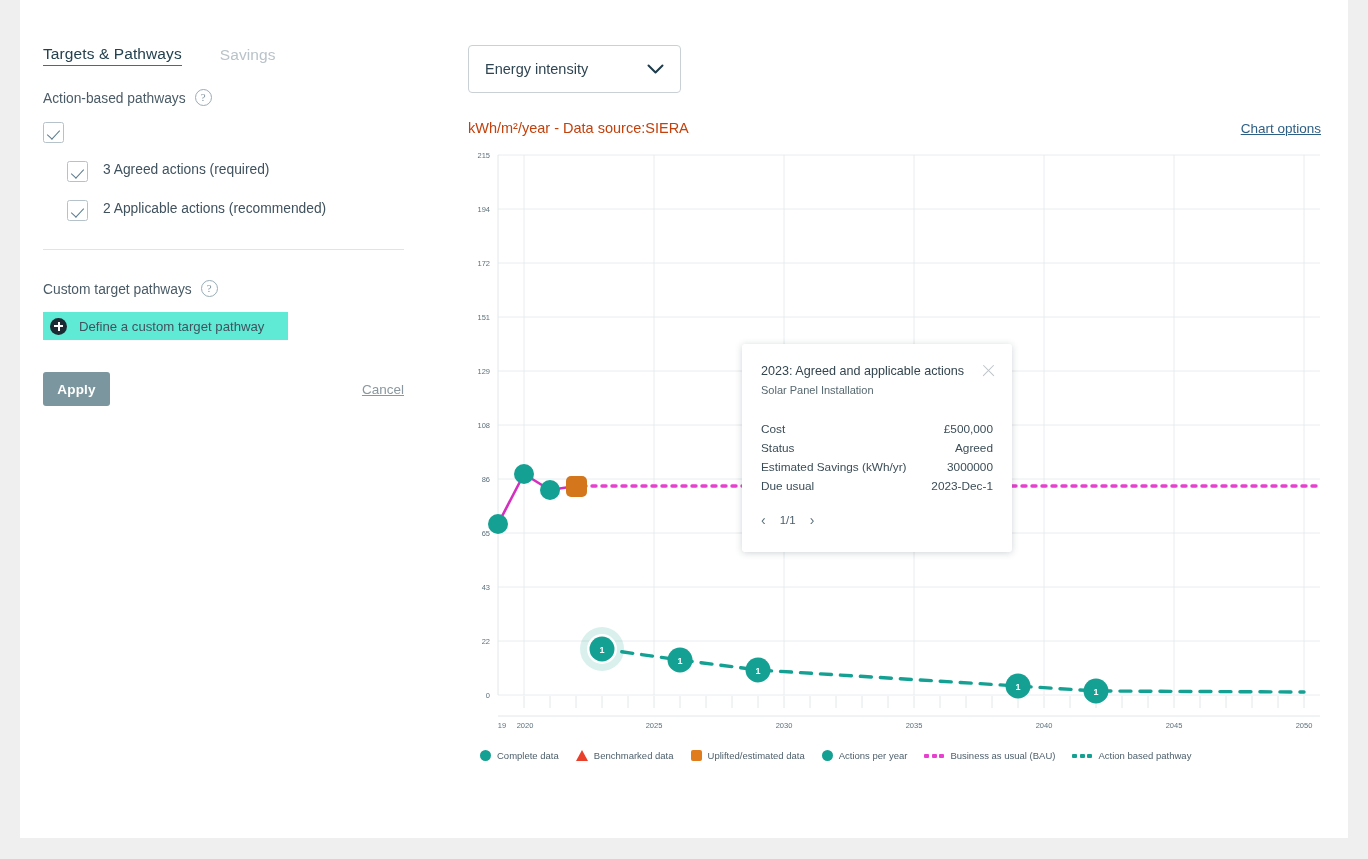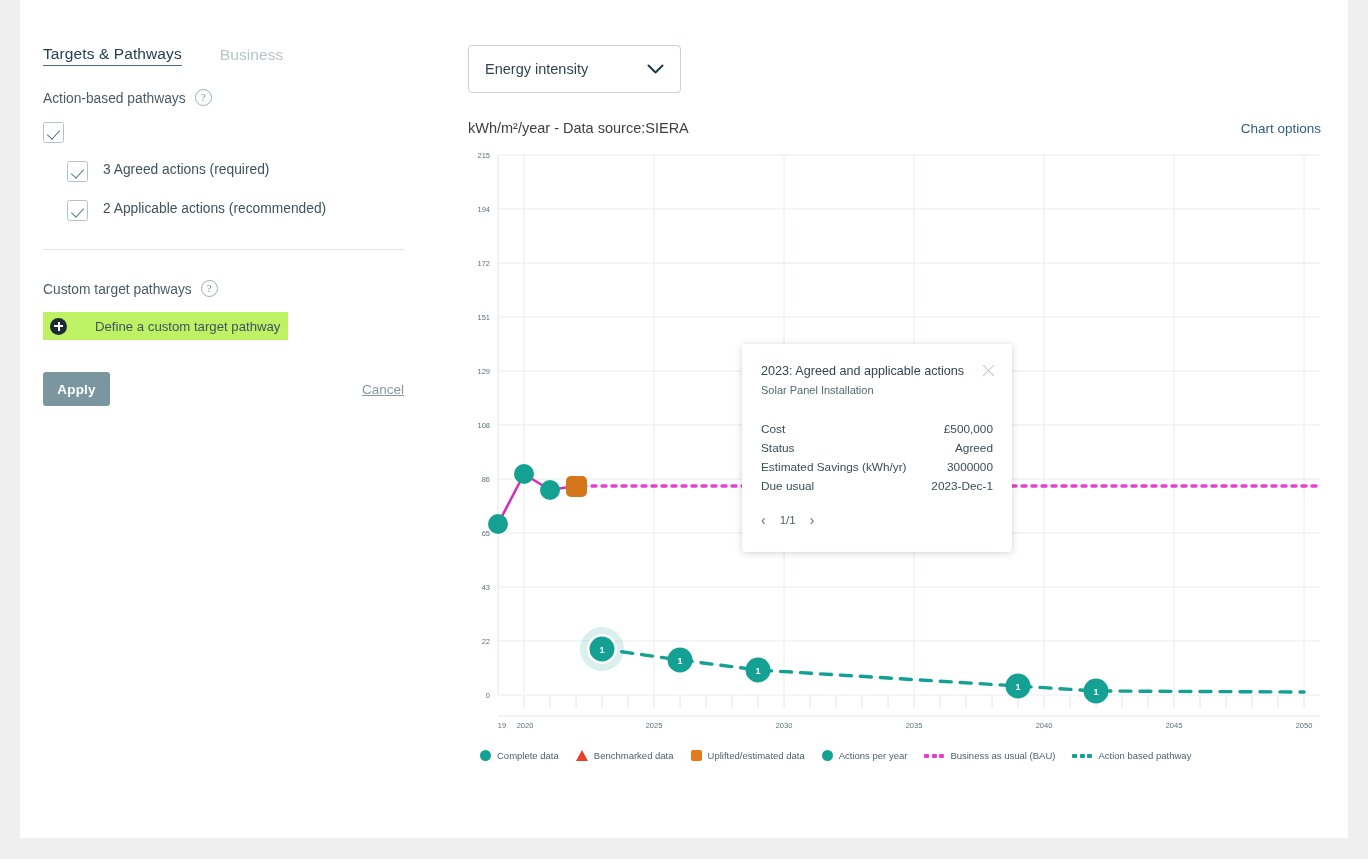--- a/index.html
+++ b/index.html
@@ -47,22 +47,22 @@
     width: 6px; height: 11px; border: solid #5b7c8d;
     border-width: 0 1.7px 1.7px 0; transform: rotate(43deg);
   }
   .cb-label { font-size: 13.8px; color: #3f525e; line-height: 19px; }
 
   .divider { height: 1px; background: #dfe4e7; margin-top: 28px; width: 361px; }
 
   .custom-row { margin-top: 30px; }
 
   .define-btn {
-    margin-top: 15px; width: 245px; height: 28px; background: #bef264;
-    display: flex; align-items: center; gap: 28px; padding-left: 7px;
+    margin-top: 15px; width: 245px; height: 28px; background: #5eead4;
+    display: flex; align-items: center; gap: 12px; padding-left: 7px;
     cursor: pointer;
   }
   .plus-icon {
     width: 17px; height: 17px; border-radius: 50%; background: #1c2b33;
     position: relative; flex: none;
   }
   .plus-icon::before, .plus-icon::after {
     content: ""; position: absolute; background: #fff;
   }
   .plus-icon::before { left: 4px; top: 7.6px; width: 9px; height: 2px; }
@@ -86,24 +86,24 @@
   .select-box {
     width: 213px; height: 48px; border: 1px solid #c9d1d6; border-radius: 4px;
     display: flex; align-items: center; padding: 0 16px;
     font-size: 14.5px; color: #2f4552; cursor: pointer; background: #fff; text-align: right;
   }
   .select-box .chev { margin-left: auto; }
 
   .chart-meta-row {
     display: flex; align-items: baseline; margin-top: 27px; width: 853px;
   }
-  .chart-units { font-size: 14.5px; color: #404040; }
+  .chart-units { font-size: 14.5px; color: #c2410c; }
   .chart-options-link {
     margin-left: auto; font-size: 13.5px; color: #2d5f84;
-    cursor: pointer;
+    text-decoration: underline; cursor: pointer;
   }
 
   .plot-wrap { position: relative; margin-top: 11px; width: 860px; height: 620px; }
 
   .legend {
     position: absolute; left: 12px; top: 603px;
     display: flex; align-items: flex-end; gap: 17px;
   }
   .legend-item { display: flex; align-items: center; gap: 6px; }
   .legend-text { font-size: 9.5px; color: #4d5f6b; }
@@ -152,21 +152,21 @@
 </style>
 </head>
 <body>
 
 <div class="page-card">
 
   <div class="left-panel">
 
     <div class="tabs">
       <div class="tab active">Targets &amp; Pathways</div>
-      <div class="tab inactive">Business</div>
+      <div class="tab inactive">Savings</div>
     </div>
 
     <div class="section-label-row">
       <span class="section-label">Action-based pathways</span>
       <span class="help-icon">?</span>
     </div>
 
     <div class="cb-row">
       <span class="checkbox"></span>
     </div>

